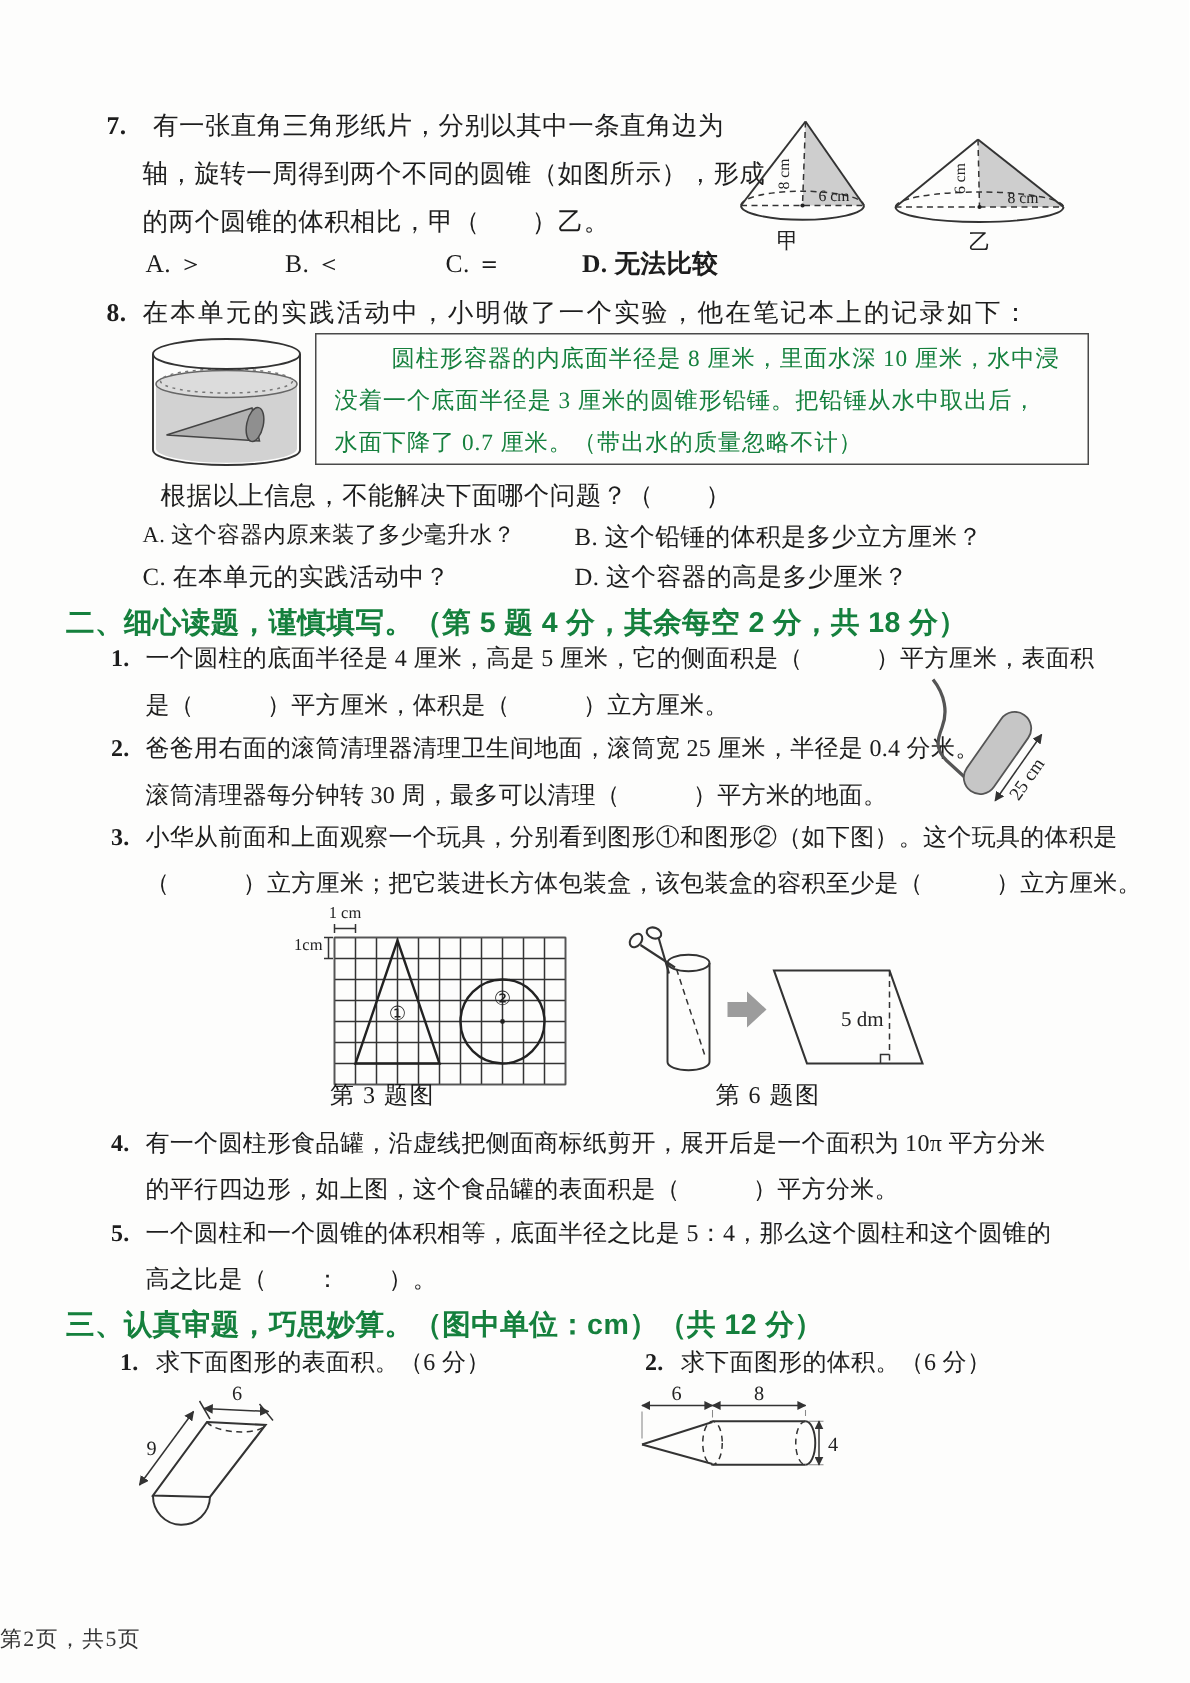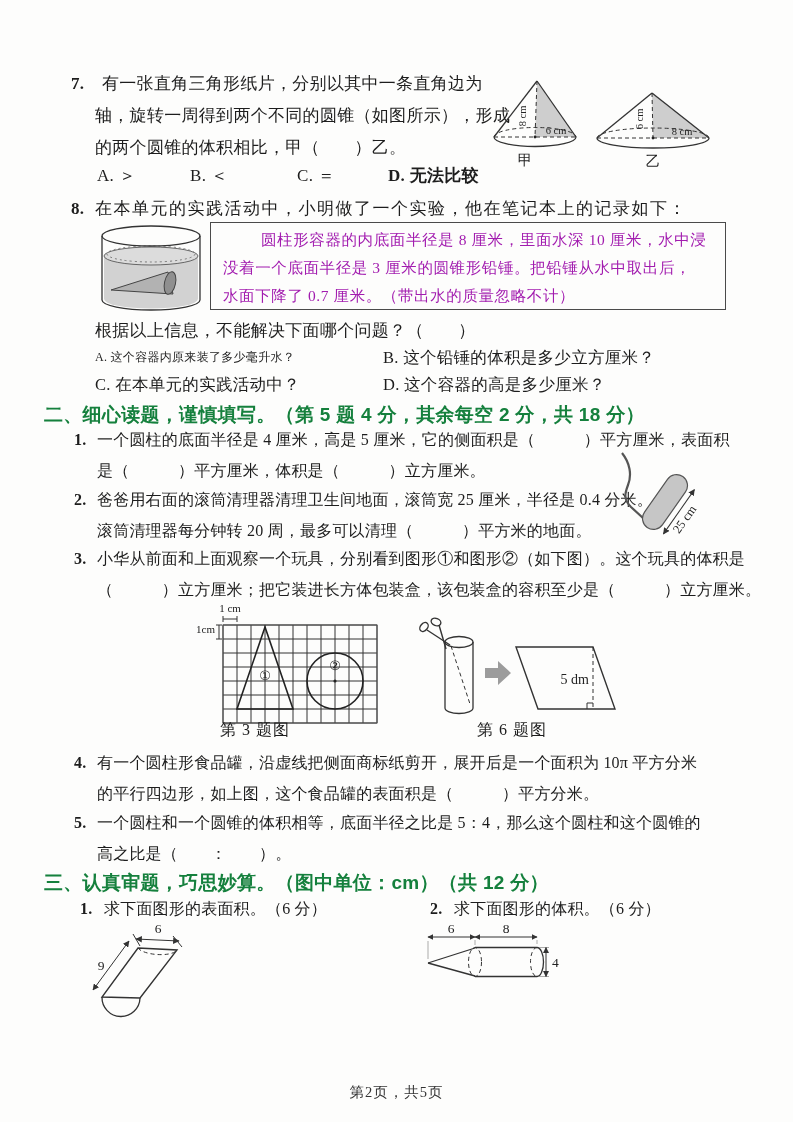--- a/index.html
+++ b/index.html
@@ -8,24 +8,24 @@
     position:relative; width:793px; height:1122px; margin:0 auto;
     background:#fdfdfc; color:#1d1d1d; overflow:hidden;
     font-family:"Liberation Serif","DejaVu Serif",serif;
   }
   .t { position:absolute; font-size:17px; line-height:21px; white-space:nowrap; letter-spacing:.3px; }
   .t2 { position:absolute; font-size:16px; line-height:20px; white-space:nowrap; letter-spacing:.2px; }
   .num { font-weight:bold; }
   .hdr { position:absolute; font-size:19px; font-weight:bold; white-space:nowrap;
          font-family:"Liberation Sans","DejaVu Sans",sans-serif; letter-spacing:.3px; color:#15803d; }
   .note-box { position:absolute; left:210px; top:222px; width:516px; height:88px; border:1.3px solid #4a4a4a; background:#fdfdfc; padding:3px 12px 0 12px; }
-  .note-line { font-size:15.5px; line-height:28px; white-space:nowrap; letter-spacing:.6px; color:#a21caf; }
+  .note-line { font-size:15.5px; line-height:28px; white-space:nowrap; letter-spacing:.6px; color:#15803d; }
   .note-line.first { text-indent:38px; }
   .cap { position:absolute; width:140px; text-align:center; font-size:16px; letter-spacing:1px; }
-  .footer { position:absolute; left:0; top:1083px; width:100%; text-align:center; font-size:14.5px; color:#333; letter-spacing:1px; }
+  .footer { position:absolute; left:0; top:1083px; width:100%; text-align:left; font-size:14.5px; color:#333; letter-spacing:1px; }
   svg { position:absolute; overflow:visible; }
   svg text { font-family:"Liberation Serif","DejaVu Serif",serif; fill:#222; }
   .ln { stroke:#333; stroke-width:1.3; fill:none; }
   .lnthin { stroke:#333; stroke-width:1; fill:none; }
   .dash { stroke:#333; stroke-width:1; fill:none; stroke-dasharray:4 3; }
   .dim { stroke:#333; stroke-width:1; fill:none; }
   .ext { stroke:#888; stroke-width:.7; fill:none; }
 </style>
 </head>
 <body>
@@ -86,35 +86,35 @@
     <line class="ln" x1="105" y1="12" x2="105" y2="76"></line>
     <path class="ln" d="M7,76 A49,10 0 0 0 105,76"></path>
   </svg>
 
   <div class="note-box">
     <div class="note-line first">圆柱形容器的内底面半径是 8 厘米，里面水深 10 厘米，水中浸</div>
     <div class="note-line">没着一个底面半径是 3 厘米的圆锥形铅锤。把铅锤从水中取出后，</div>
     <div class="note-line">水面下降了 0.7 厘米。（带出水的质量忽略不计）</div>
   </div>
 
-  <div class="t" style="left:95px; top:320px;">根据以上信息，不能解决下面哪个问题？（　　）</div>
-  <div class="t" style="left:95px;  top:347px; font-size:12px;">A. 这个容器内原来装了多少毫升水？</div>
+  <div class="t" style="left:107px; top:320px;">根据以上信息，不能解决下面哪个问题？（　　）</div>
+  <div class="t" style="left:95px;  top:347px; font-size:15px;">A. 这个容器内原来装了多少毫升水？</div>
   <div class="t" style="left:383px; top:347px; font-size:16.5px;">B. 这个铅锤的体积是多少立方厘米？</div>
   <div class="t" style="left:95px;  top:374px; font-size:16.5px;">C. 在本单元的实践活动中？</div>
   <div class="t" style="left:383px; top:374px; font-size:16.5px;">D. 这个容器的高是多少厘米？</div>
 
   <div class="hdr" style="left:44px; top:402px;">二、细心读题，谨慎填写。（第 5 题 4 分，其余每空 2 分，共 18 分）</div>
 
   <div class="t2 num" style="left:74px; top:430px;">1.</div>
   <div class="t2" style="left:97px; top:430px;">一个圆柱的底面半径是 4 厘米，高是 5 厘米，它的侧面积是（　　　）平方厘米，表面积</div>
   <div class="t2" style="left:97px; top:461px;">是（　　　）平方厘米，体积是（　　　）立方厘米。</div>
 
   <div class="t2 num" style="left:74px; top:490px;">2.</div>
   <div class="t2" style="left:97px; top:490px;">爸爸用右面的滚筒清理器清理卫生间地面，滚筒宽 25 厘米，半径是 0.4 分米。</div>
-  <div class="t2" style="left:97px; top:521px;">滚筒清理器每分钟转 20 周，最多可以清理（　　　）平方米的地面。</div>
+  <div class="t2" style="left:97px; top:521px;">滚筒清理器每分钟转 30 周，最多可以清理（　　　）平方米的地面。</div>
 
   <svg style="left:608px; top:445px;" width="120" height="115" viewBox="0 0 120 115">
     <defs>
       <marker id="ah3" viewBox="0 0 10 10" refX="9" refY="5" markerWidth="6.5" markerHeight="6.5" orient="auto-start-reverse">
         <path d="M0,0 L10,5 L0,10 z" fill="#333"></path>
       </marker>
     </defs>
     <path d="M14,8 C22,18 24,30 20,40 C17,48 15,54 23,62 L35,73" stroke="#555" stroke-width="2.2" fill="none"></path>
     <g transform="rotate(35 57 57)">
       <rect x="46" y="26" width="22" height="62" rx="11" fill="#c6c6c6" stroke="#555" stroke-width="1.2"></rect>

